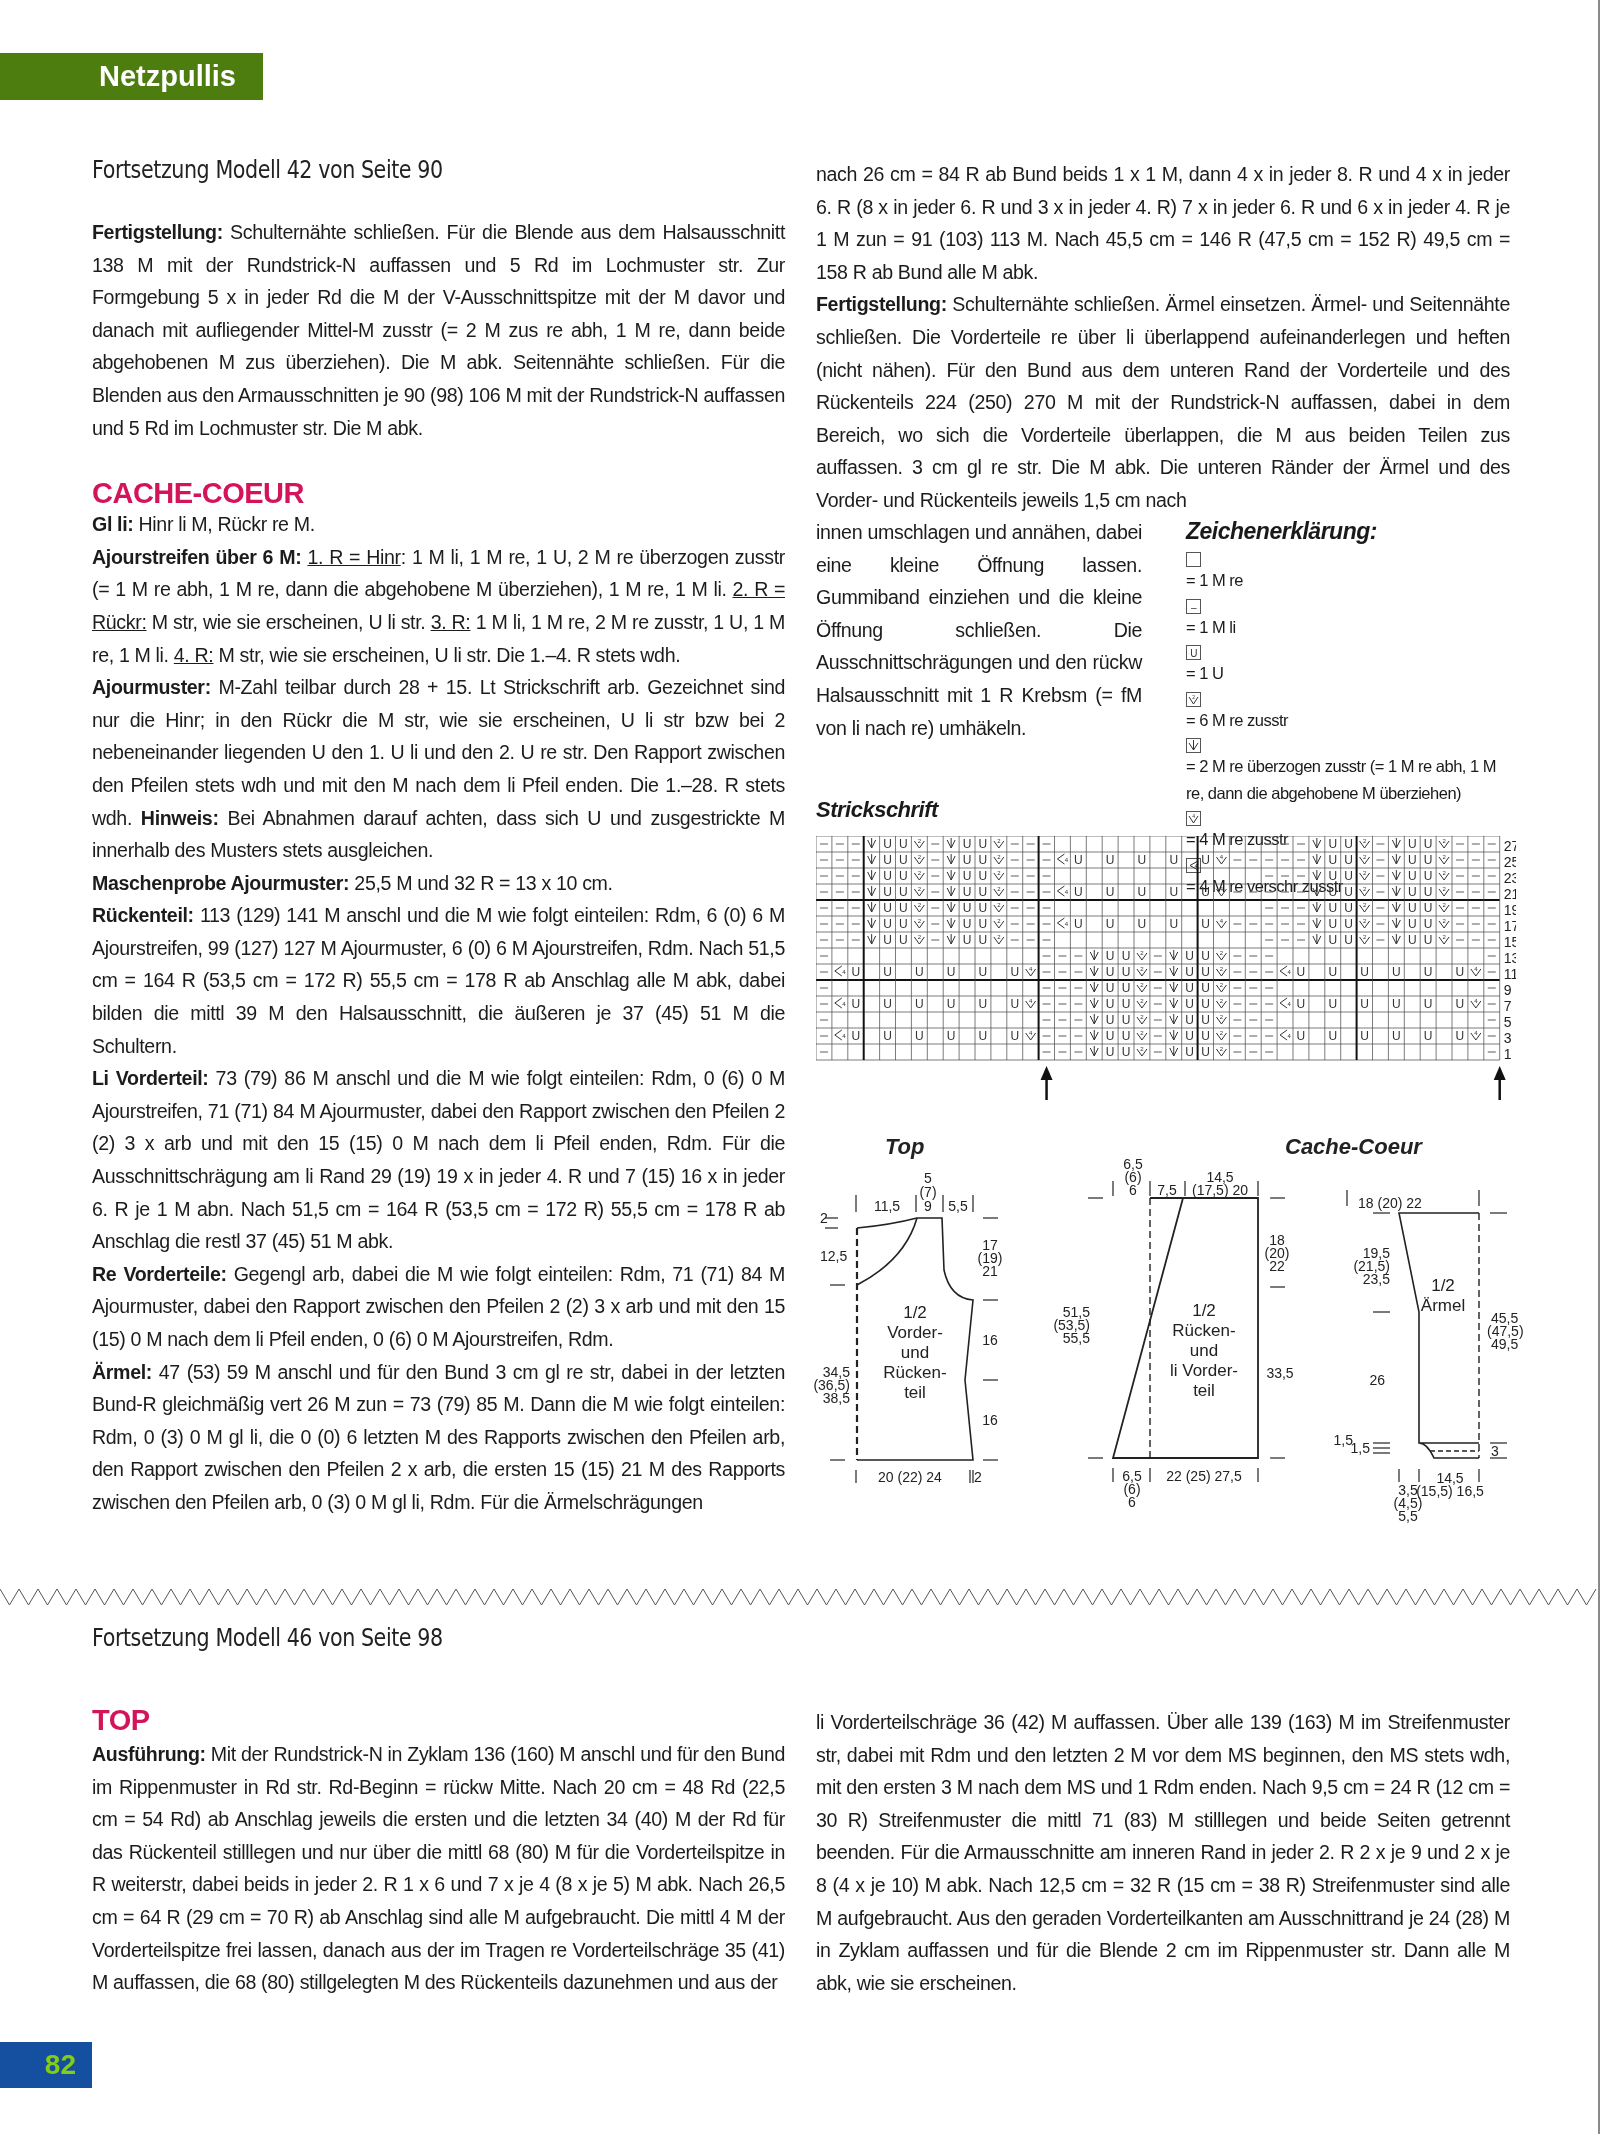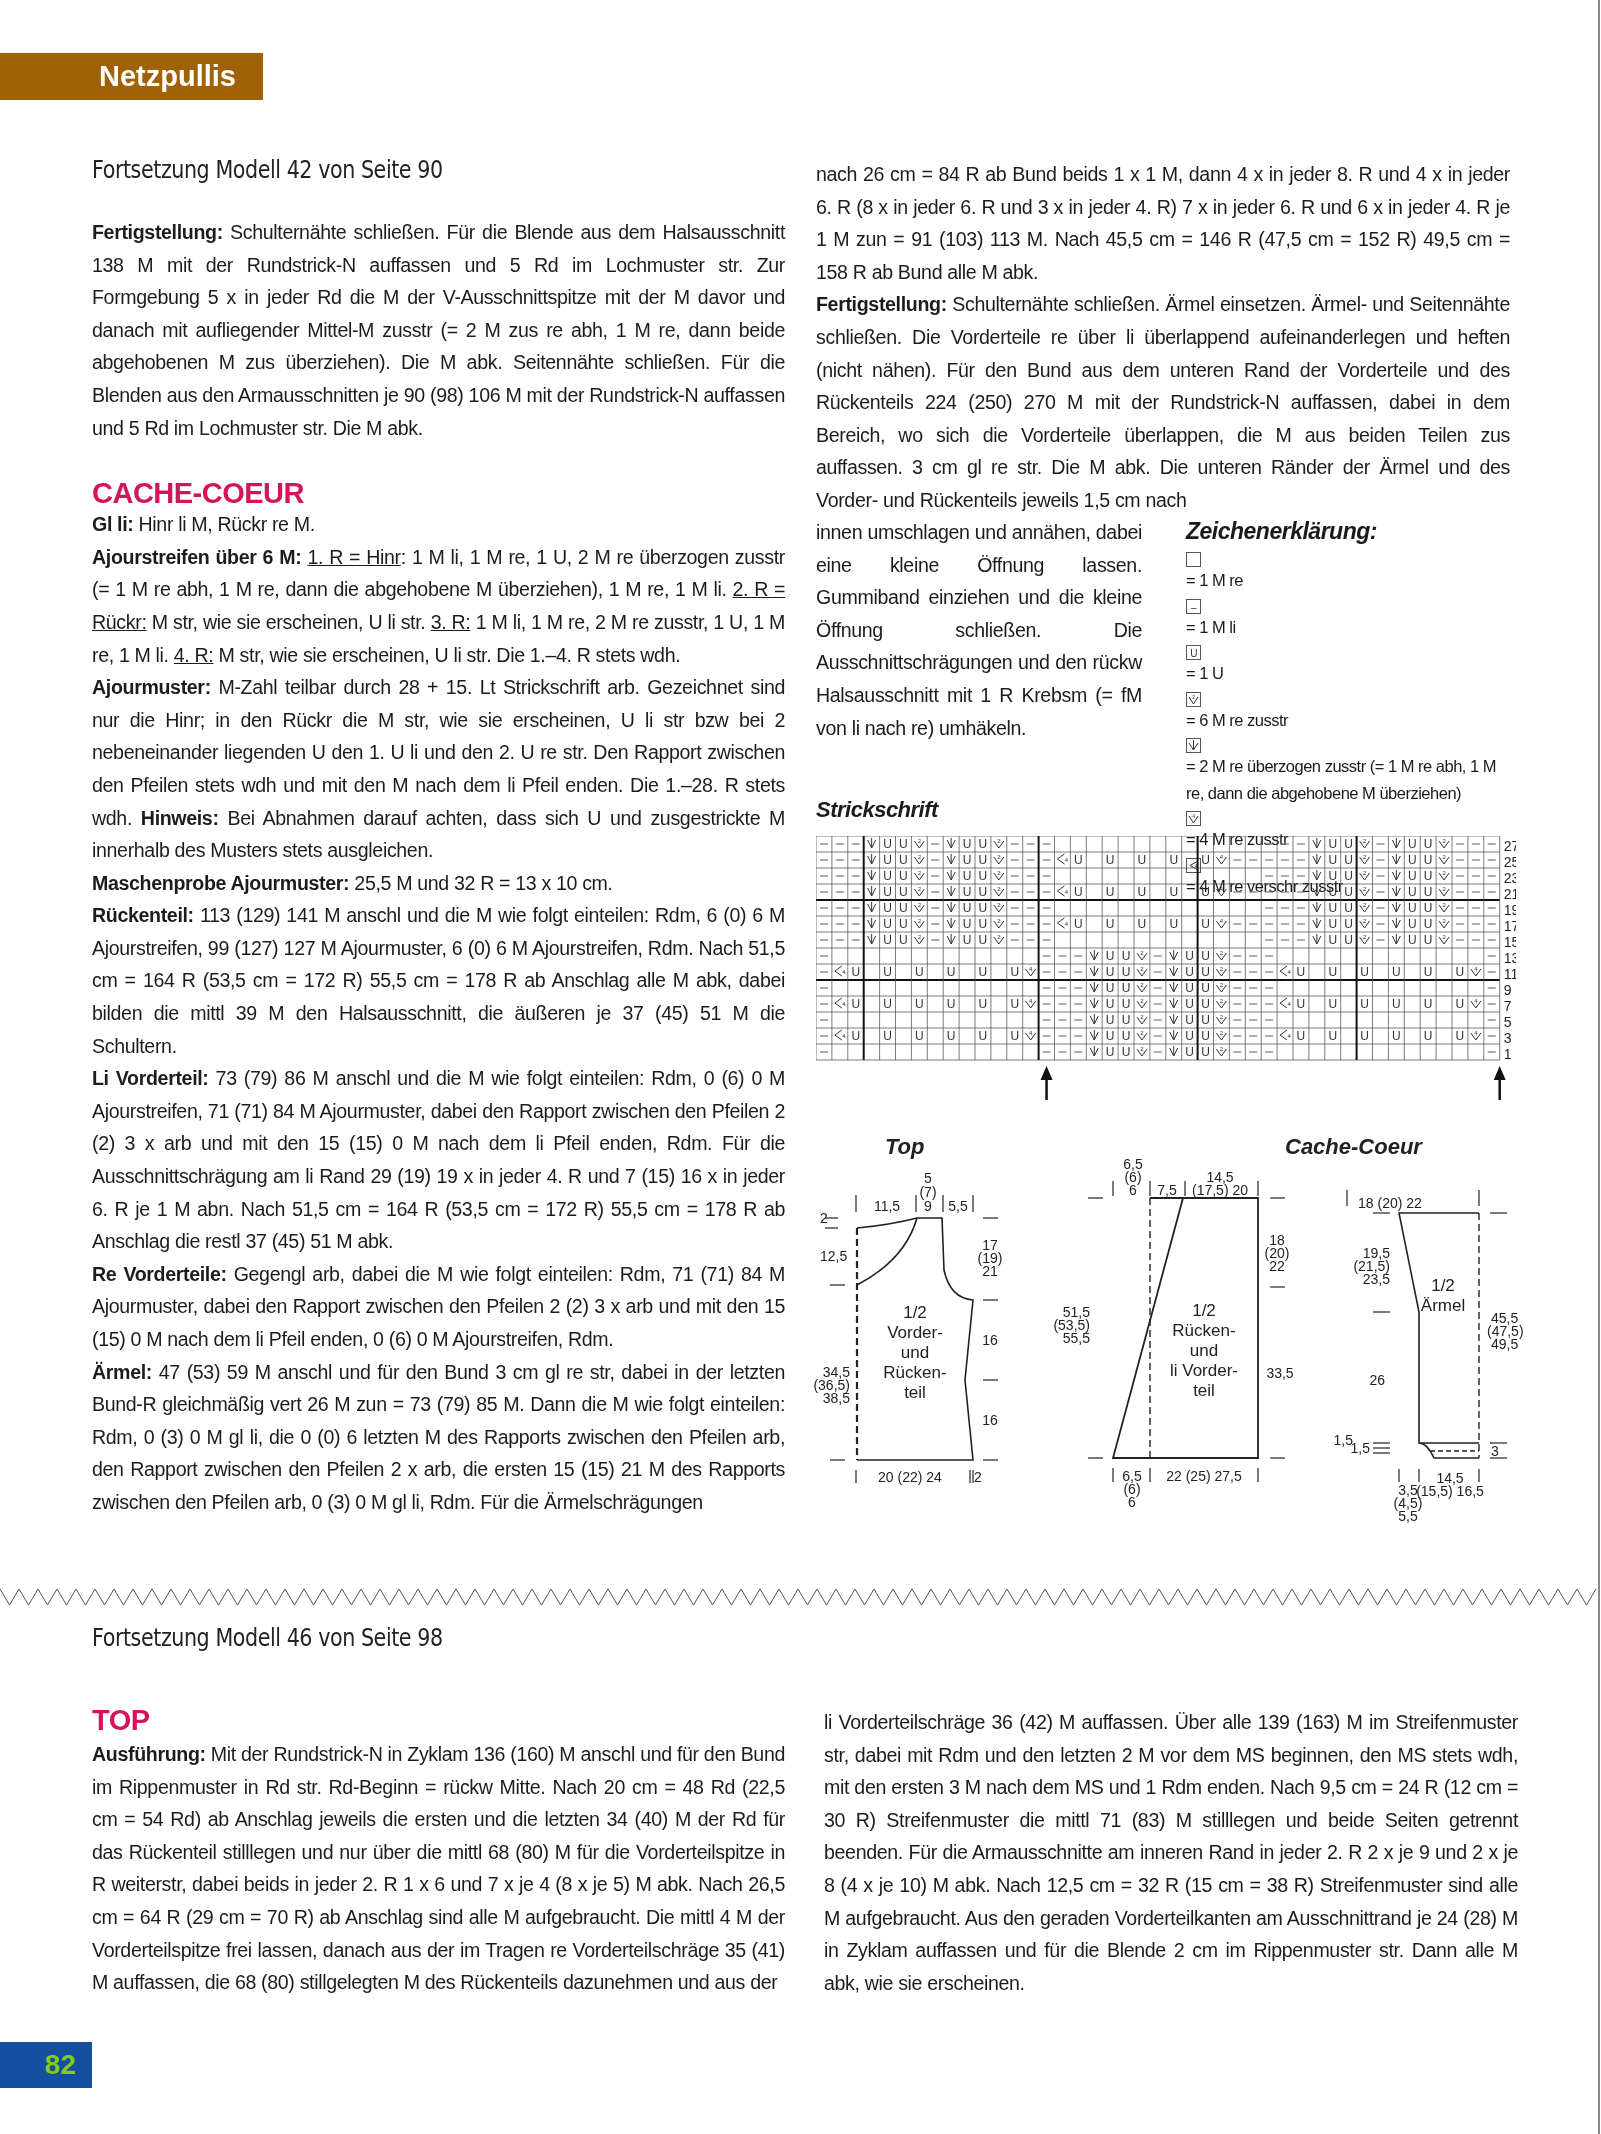--- a/index.html
+++ b/index.html
@@ -1,19 +1,19 @@
 <!DOCTYPE html>
 <html><head>
 <meta charset="utf-8">
 <style>
   html, body { margin:0; padding:0; background:#ffffff; }
   body { width:1601px; height:2134px; position:relative; overflow:hidden;
          font-family:"Liberation Sans", sans-serif; color:#1a1a1a; }
   .abs { position:absolute; }
-  .section-tab { left:0; top:53px; width:263px; height:47px; background:#a16207; color:#fff;
+  .section-tab { left:0; top:53px; width:263px; height:47px; background:#4d7c0f; color:#fff;
          font-family:"Liberation Sans", sans-serif; font-weight:bold; font-size:29px; line-height:47px;
          padding-left:0; box-sizing:border-box; text-align:right; padding-right:27px; }
   .right-rule { left:1598px; top:0; width:2px; height:2134px; background:#8a8a8a; }
   .cont-title { font-family:"DejaVu Sans", sans-serif; font-weight:normal; font-size:24px; color:#222; letter-spacing:-0.5px; transform:scaleX(0.86); transform-origin:left top; white-space:nowrap; }
   .col { font-family:"Liberation Sans", sans-serif; font-size:19.6px; line-height:32.6px; text-align:justify; color:#1c1c1c; letter-spacing:-0.35px; }
   .col p { margin:0; }
   .col b { font-weight:bold; }
   .col u { text-decoration:underline; }
   .col-left { left:92px; width:693px; }
   .col-right { left:816px; width:694px; }
@@ -786,17 +786,17 @@
 
 <svg class="abs zigzag" viewBox="0 0 1601 24">
   <polyline id="zigzag-line" fill="none" stroke="#555" stroke-width="1" points="0,4 9.5,20 19,4 28.5,20 38,4 47.5,20 57,4 66.5,20 76,4 85.5,20 95,4 104.5,20 114,4 123.5,20 133,4 142.5,20 152,4 161.5,20 171,4 180.5,20 190,4 199.5,20 209,4 218.5,20 228,4 237.5,20 247,4 256.5,20 266,4 275.5,20 285,4 294.5,20 304,4 313.5,20 323,4 332.5,20 342,4 351.5,20 361,4 370.5,20 380,4 389.5,20 399,4 408.5,20 418,4 427.5,20 437,4 446.5,20 456,4 465.5,20 475,4 484.5,20 494,4 503.5,20 513,4 522.5,20 532,4 541.5,20 551,4 560.5,20 570,4 579.5,20 589,4 598.5,20 608,4 617.5,20 627,4 636.5,20 646,4 655.5,20 665,4 674.5,20 684,4 693.5,20 703,4 712.5,20 722,4 731.5,20 741,4 750.5,20 760,4 769.5,20 779,4 788.5,20 798,4 807.5,20 817,4 826.5,20 836,4 845.5,20 855,4 864.5,20 874,4 883.5,20 893,4 902.5,20 912,4 921.5,20 931,4 940.5,20 950,4 959.5,20 969,4 978.5,20 988,4 997.5,20 1007,4 1016.5,20 1026,4 1035.5,20 1045,4 1054.5,20 1064,4 1073.5,20 1083,4 1092.5,20 1102,4 1111.5,20 1121,4 1130.5,20 1140,4 1149.5,20 1159,4 1168.5,20 1178,4 1187.5,20 1197,4 1206.5,20 1216,4 1225.5,20 1235,4 1244.5,20 1254,4 1263.5,20 1273,4 1282.5,20 1292,4 1301.5,20 1311,4 1320.5,20 1330,4 1339.5,20 1349,4 1358.5,20 1368,4 1377.5,20 1387,4 1396.5,20 1406,4 1415.5,20 1425,4 1434.5,20 1444,4 1453.5,20 1463,4 1472.5,20 1482,4 1491.5,20 1501,4 1510.5,20 1520,4 1529.5,20 1539,4 1548.5,20 1558,4 1567.5,20 1577,4 1586.5,20 1596,4"></polyline>
 </svg>
 
 <div class="abs cont-title" style="left:92px; top:1624px;">Fortsetzung Modell 46 von Seite 98</div>
 <div class="abs heading-red" style="left:92px; top:1703px;">TOP</div>
 <div class="abs col col-left" style="top:1738px;">
   <p><b>Ausführung:</b><span> Mit der Rundstrick-N in Zyklam 136 (160) M anschl und für den Bund im Rippenmuster in Rd str. Rd-Beginn = rückw Mitte. Nach 20 cm = 48 Rd (22,5 cm = 54 Rd) ab Anschlag jeweils die ersten und die letzten 34 (40) M der Rd für das Rückenteil stilllegen und nur über die mittl 68 (80) M für die Vorderteilspitze in R weiterstr, dabei beids in jeder 2. R 1 x 6 und 7 x je 4 (8 x je 5) M abk. Nach 26,5 cm = 64 R (29 cm = 70 R) ab Anschlag sind alle M aufgebraucht. Die mittl 4 M der Vorderteilspitze frei lassen, danach aus der im Tragen re Vorderteilschräge 35 (41) M auffassen, die 68 (80) stillgelegten M des Rückenteils dazunehmen und aus der</span></p>
 </div>
-<div class="abs col col-right" style="top:1706px;margin-left:8px;">
+<div class="abs col col-right" style="top:1706px;">
   <p>li Vorderteilschräge 36 (42) M auffassen. Über alle 139 (163) M im Streifenmuster str, dabei mit Rdm und den letzten 2 M vor dem MS beginnen, den MS stets wdh, mit den ersten 3 M nach dem MS und 1 Rdm enden. Nach 9,5 cm = 24 R (12 cm = 30 R) Streifenmuster die mittl 71 (83) M stilllegen und beide Seiten getrennt beenden. Für die Armausschnitte am inneren Rand in jeder 2. R 2 x je 9 und 2 x je 8 (4 x je 10) M abk. Nach 12,5 cm = 32 R (15 cm = 38 R) Streifenmuster sind alle M aufgebraucht. Aus den geraden Vorderteilkanten am Ausschnittrand je 24 (28) M in Zyklam auffassen und für die Blende 2 cm im Rippenmuster str. Dann alle M abk, wie sie erscheinen.</p>
 </div>
 
 <div class="abs page-num">82</div>
 
 </body></html>

